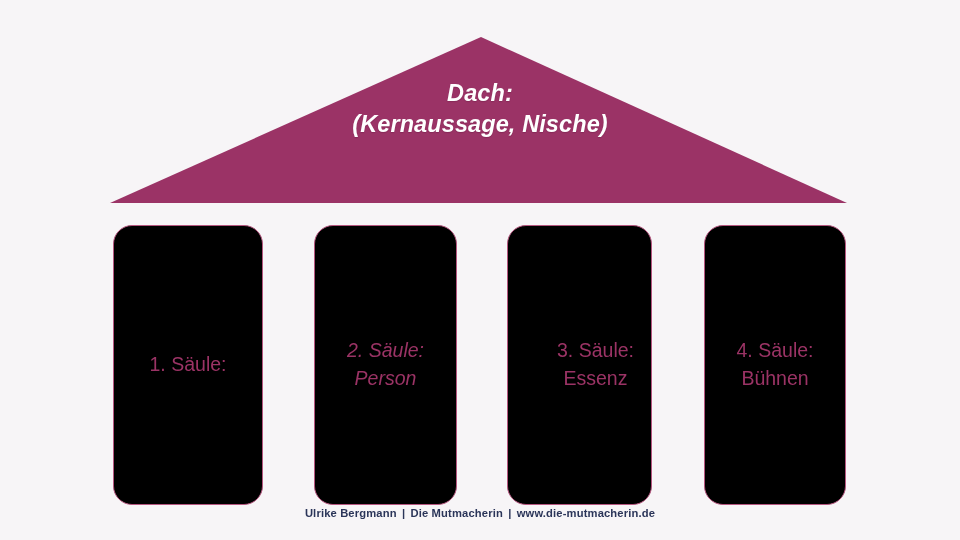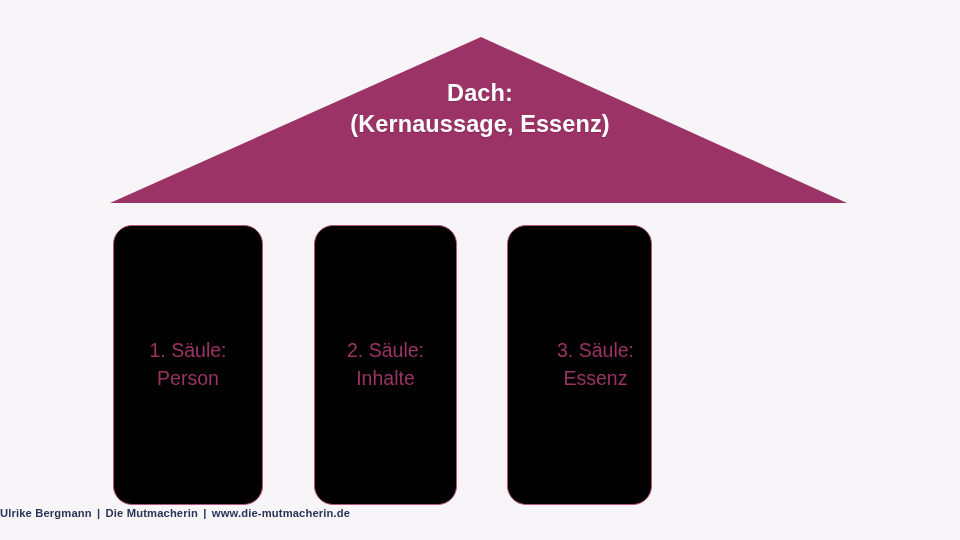--- a/index.html
+++ b/index.html
@@ -44,20 +44,21 @@
     top: 78px;
     width: 960px;
     text-align: center;
     color: #ffffff;
     font-weight: bold;
     font-size: 23.5px;
     line-height: 30.5px;
     letter-spacing: 0.1px;
     text-shadow: 0 1px 1px rgba(90, 20, 55, 0.30);
     pointer-events: none;
+    font-style: italic;
   }
   #roof-text .rline {
     display: block;
     white-space: nowrap;
   }
 
   
   #pillars {
     position: absolute;
     left: 0;
@@ -71,21 +72,21 @@
     height: 280px;
     background: #000000;
     border: 1.6px solid #b5567f;
     border-radius: 19px;
     box-sizing: border-box;
     display: flex;
     align-items: center;
     justify-content: center;
   }
   #pillar-1 { left: 113px; width: 150px; }
-  #pillar-2 { left: 314px; width: 143px; }
+  #pillar-2 { left: 314px; width: 143px; font-style: italic; }
   #pillar-3 { left: 507px; width: 145px; padding-left: 32px; }
   #pillar-4 { left: 704px; width: 142px; }
 
   .pillar-label {
     text-align: center;
     color: #9b3365;
     font-size: 19.5px;
     line-height: 28px;
     font-weight: normal;
     padding-bottom: 2px;
@@ -94,20 +95,21 @@
     display: block;
     white-space: nowrap;
   }
 
   
   #footer {
     position: absolute;
     left: 0;
     top: 505px;
     width: 960px;
+    text-align: center;
     color: #2b3559;
     font-size: 11.2px;
     font-weight: 600;
     letter-spacing: 0.15px;
     line-height: 16px;
     white-space: nowrap;
   }
   #footer .sep {
     font-weight: 700;
     padding: 0 2px;
@@ -117,47 +119,52 @@
 <body>
 
 <div id="slide">
 
   <div id="roof-group">
     <svg id="roof-shape" viewBox="0 0 960 215" preserveAspectRatio="none">
       <polygon points="481,37 847,203 110,203" fill="#9b3366"></polygon>
     </svg>
     <div id="roof-text">
       <span class="rline">Dach:</span>
-      <span class="rline">(Kernaussage, Essenz)</span>
+      <span class="rline">(Kernaussage, Nische)</span>
     </div>
   </div>
 
   <div id="pillars">
 
     <div class="pillar" id="pillar-1">
       <div class="pillar-label">
         <span class="pline">1. Säule:</span>
-        <span class="pline">Person</span>
       </div>
     </div>
 
     <div class="pillar" id="pillar-2">
       <div class="pillar-label">
         <span class="pline">2. Säule:</span>
-        <span class="pline">Inhalte</span>
+        <span class="pline">Person</span>
       </div>
     </div>
 
     <div class="pillar" id="pillar-3">
       <div class="pillar-label">
         <span class="pline">3. Säule:</span>
         <span class="pline">Essenz</span>
       </div>
     </div>
 
+    <div class="pillar" id="pillar-4">
+      <div class="pillar-label">
+        <span class="pline">4. Säule:</span>
+        <span class="pline">Bühnen</span>
+      </div>
+    </div>
 
   </div>
 
   <div id="footer">
     <span>Ulrike Bergmann</span>
     <span class="sep">|</span>
     <span>Die Mutmacherin</span>
     <span class="sep">|</span>
     <span>www.die-mutmacherin.de</span>
   </div>

